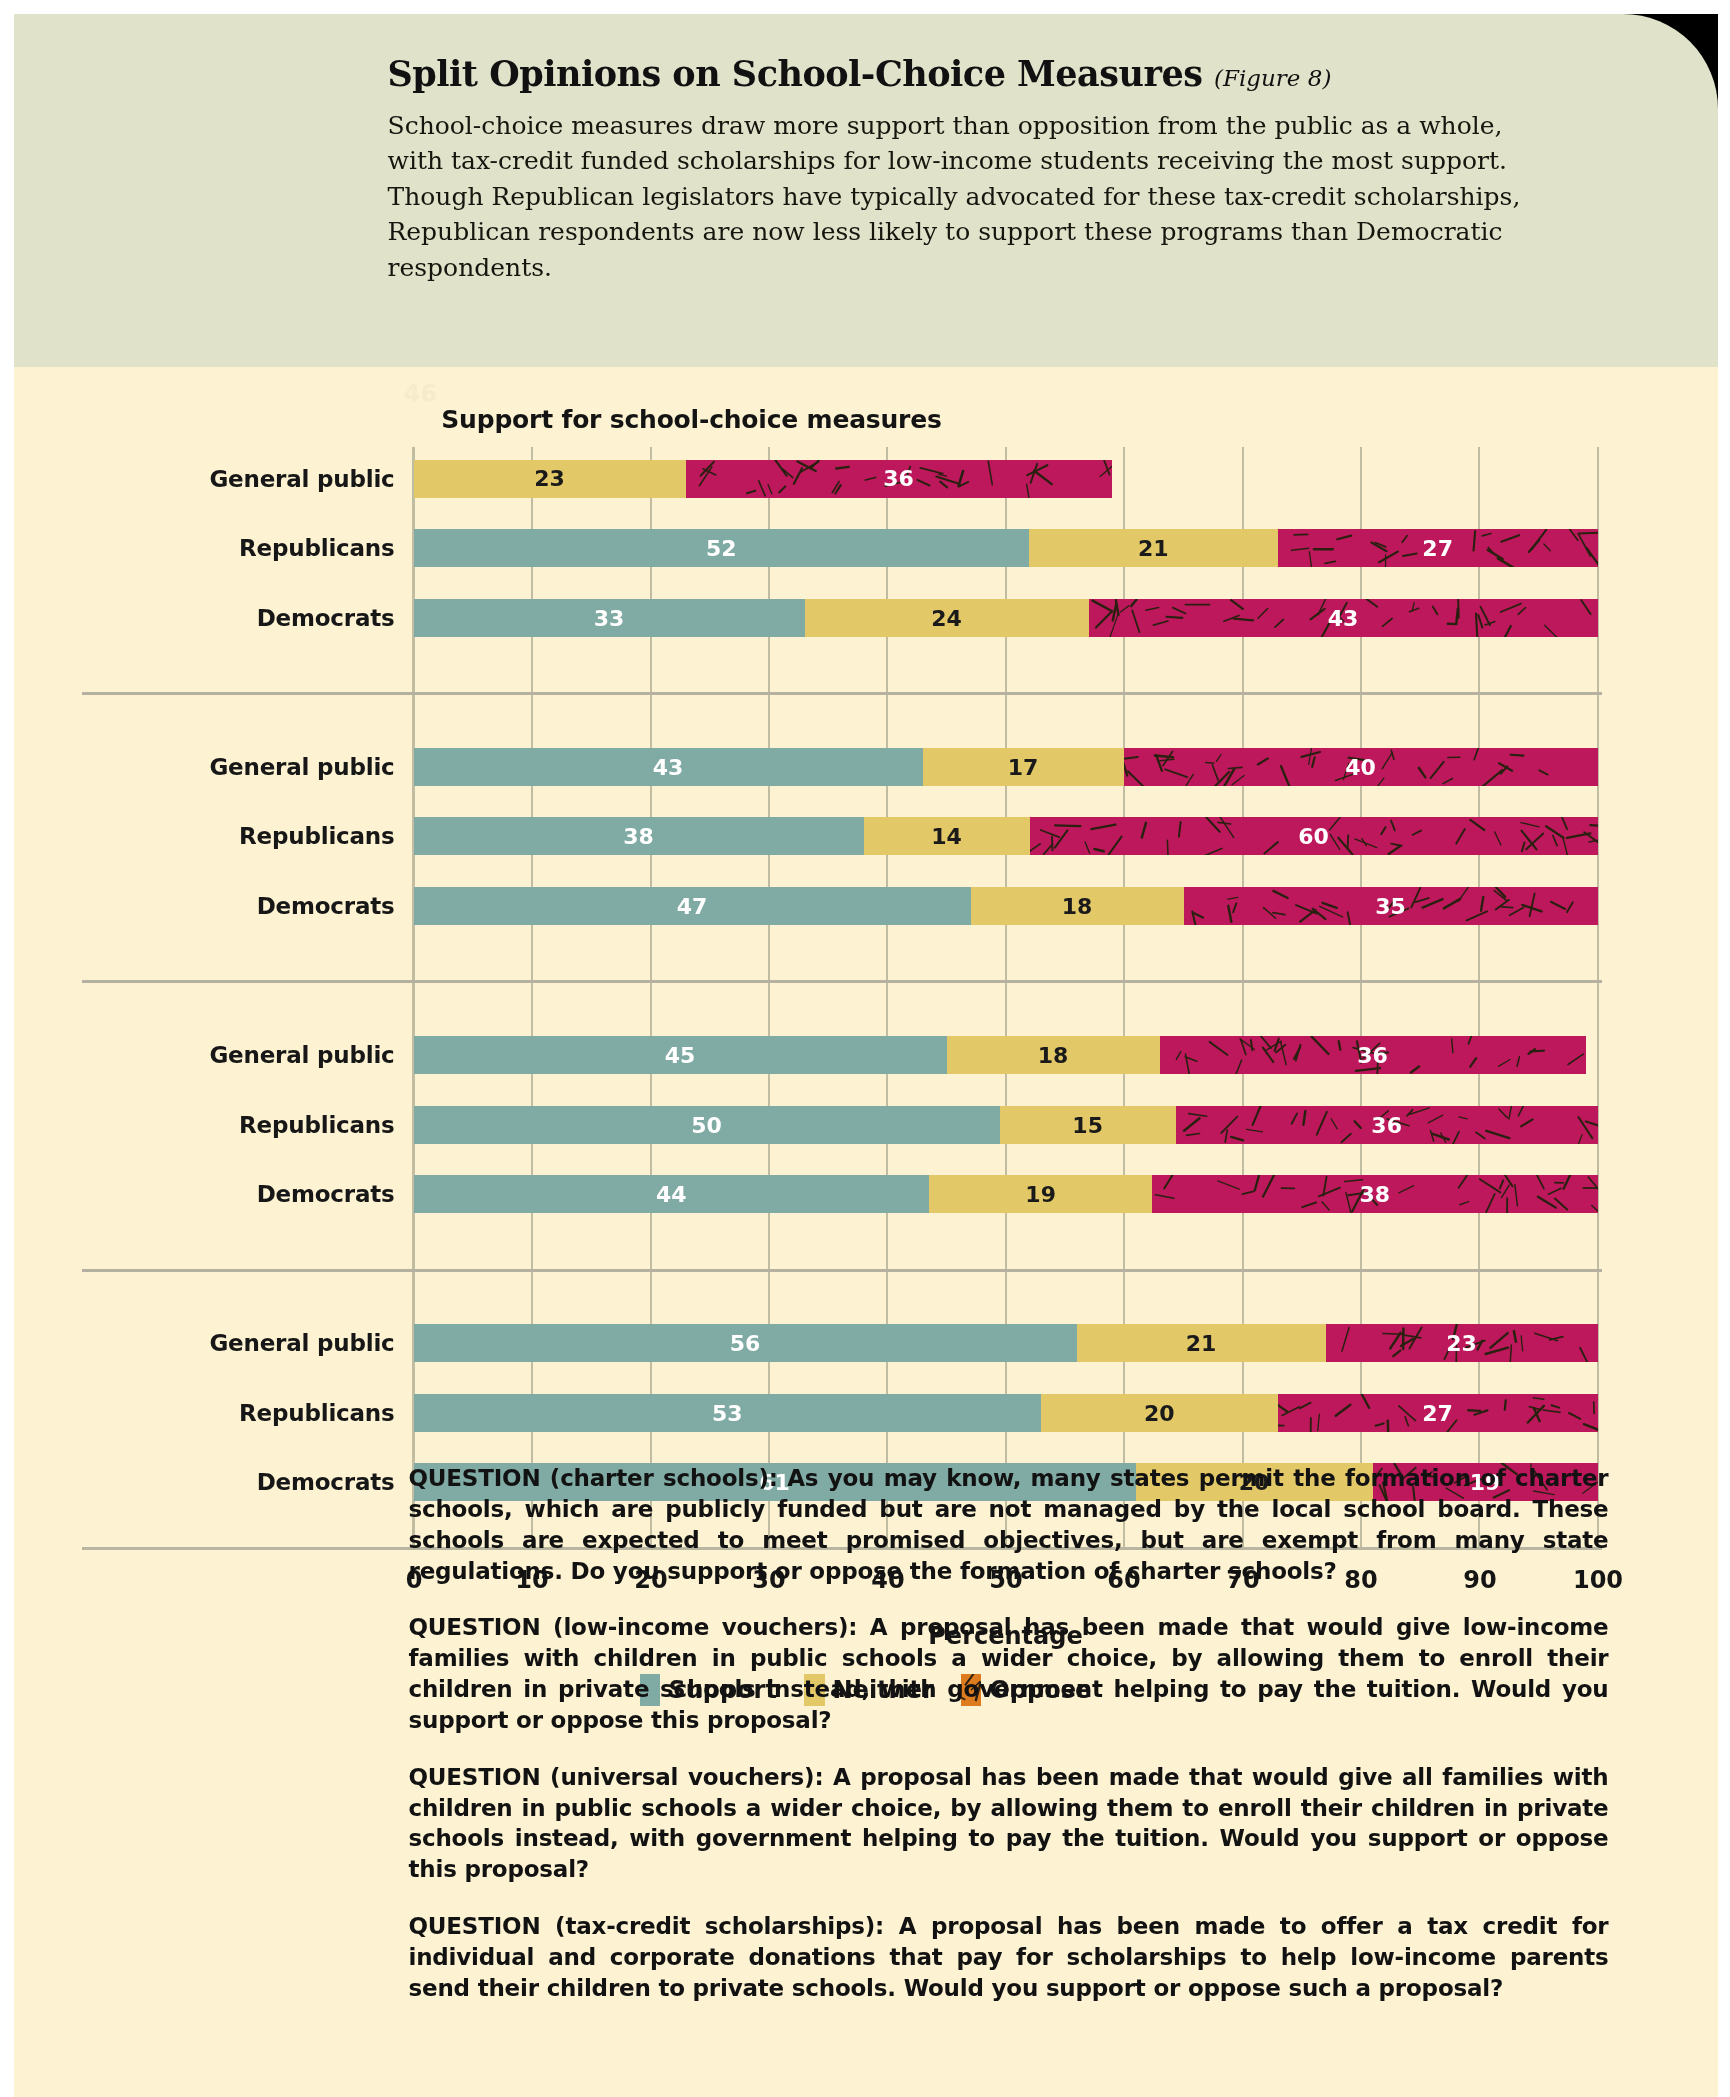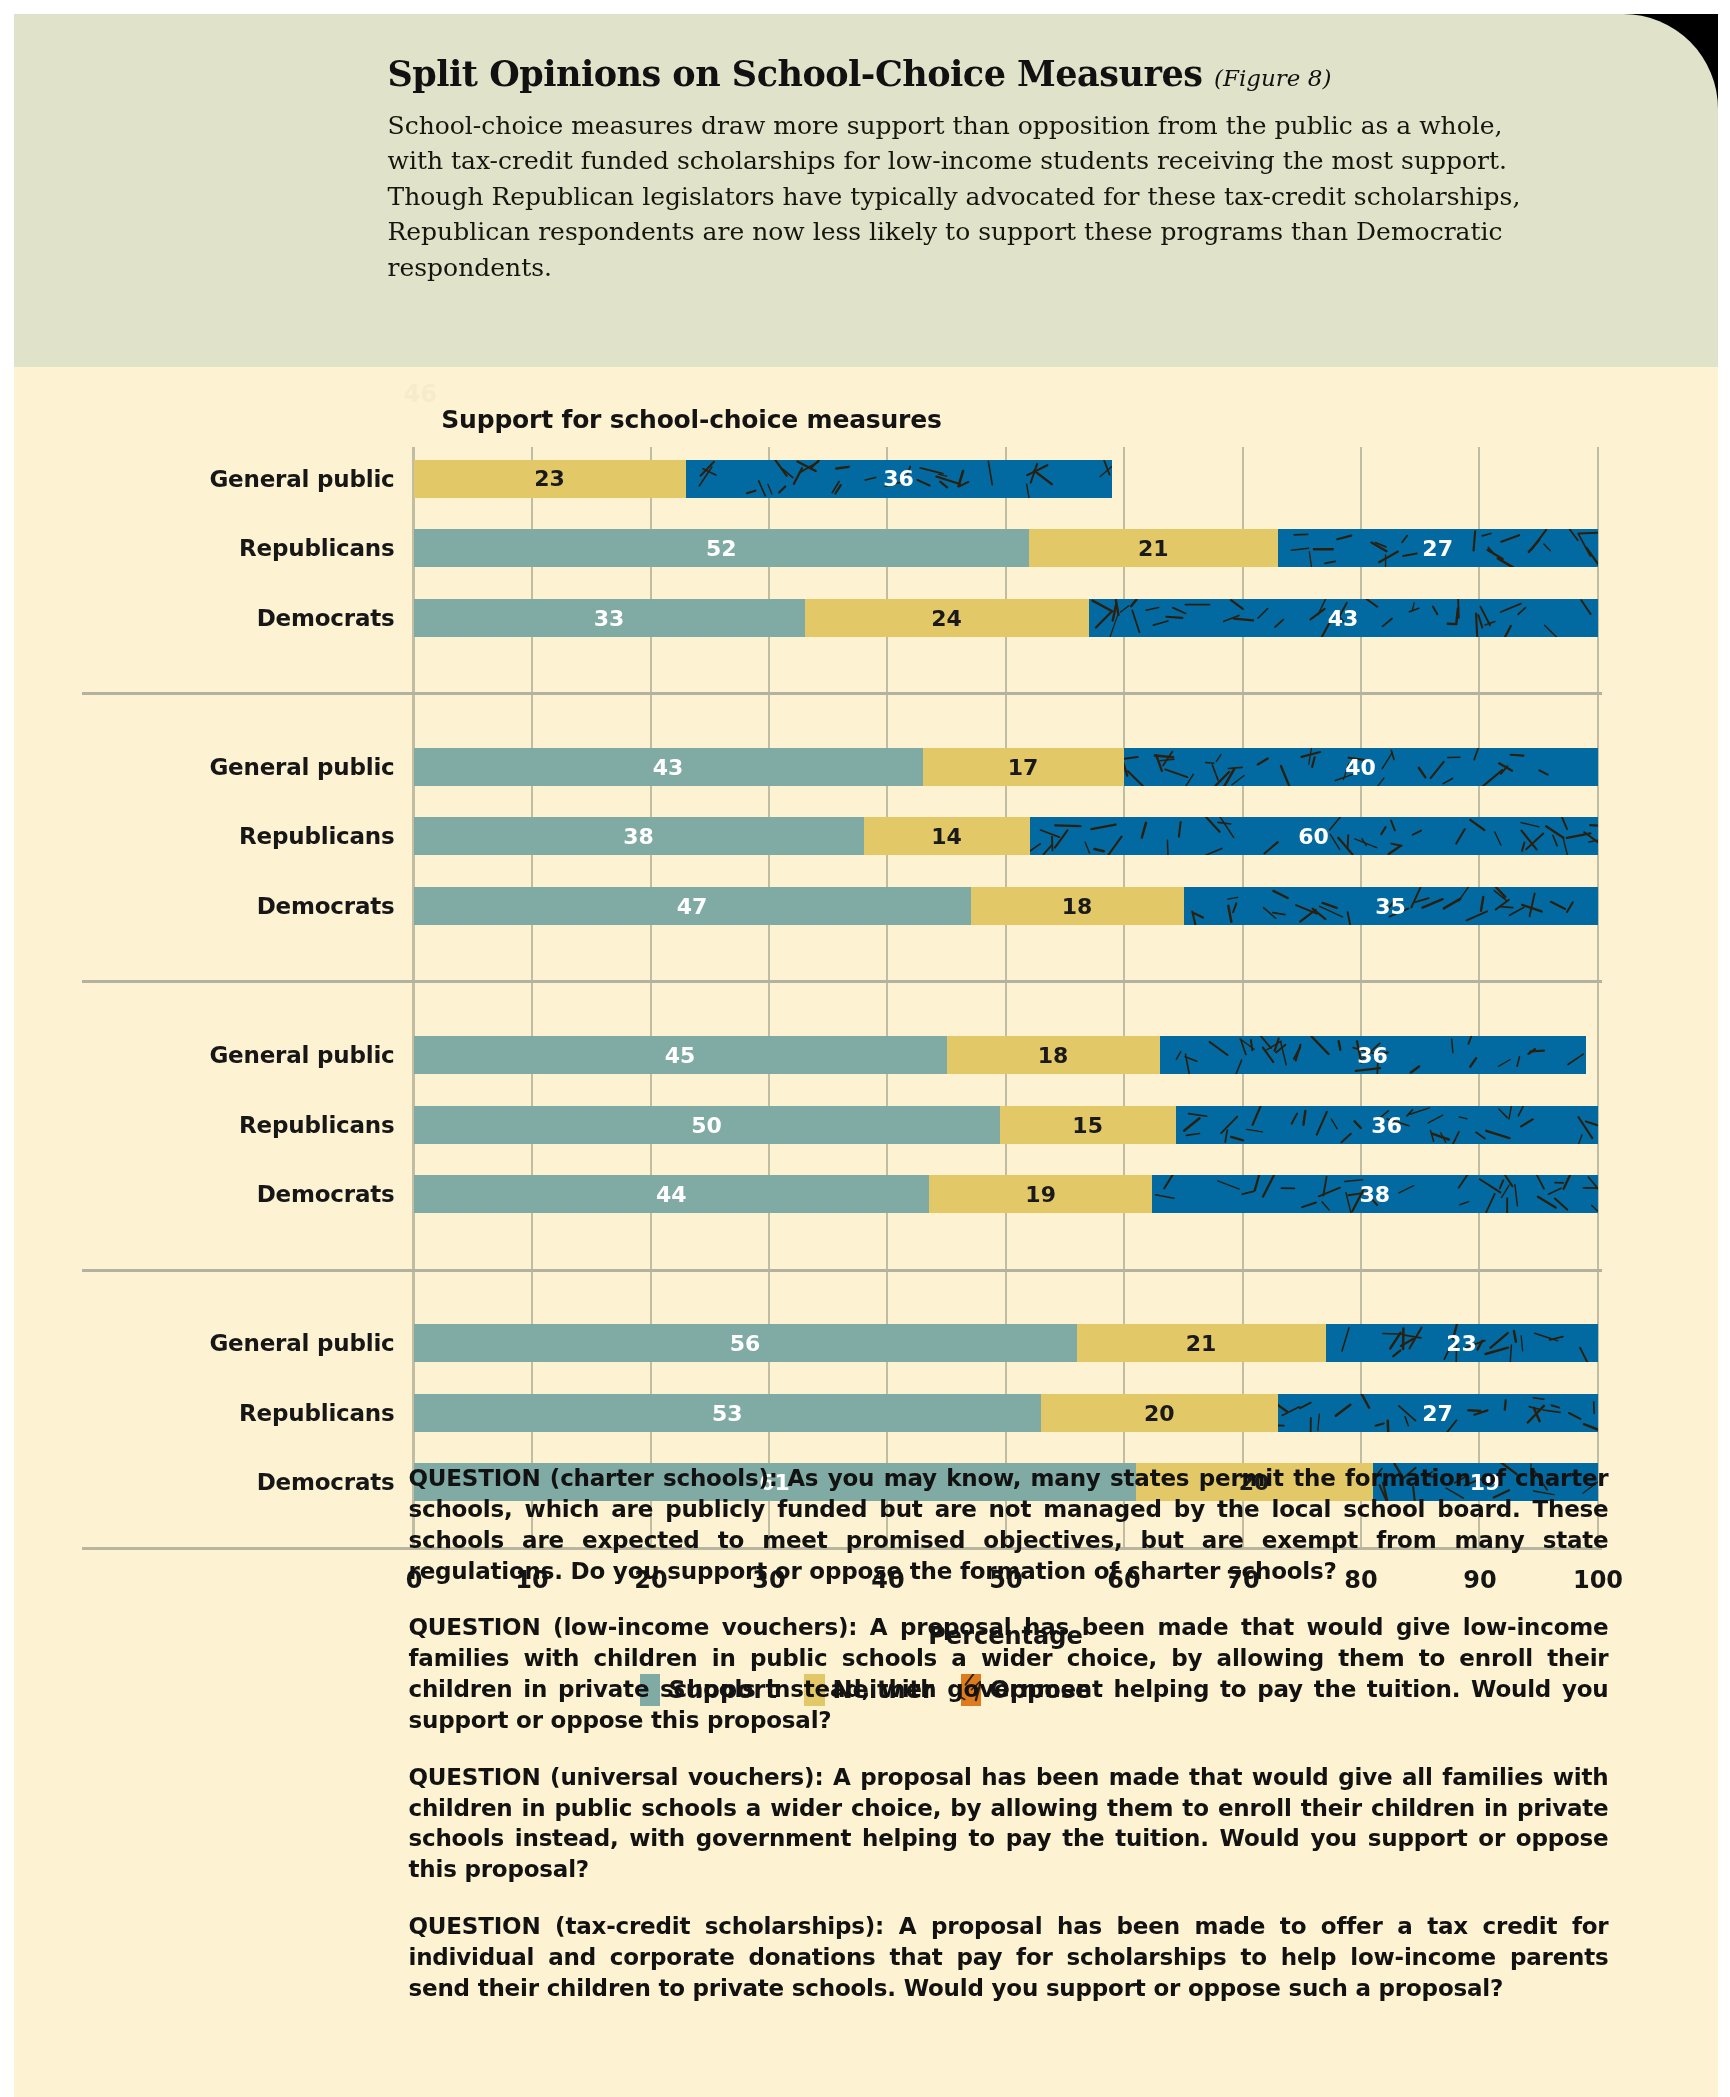--- a/index.html
+++ b/index.html
@@ -137,21 +137,21 @@
     height: 100%;
     display: flex;
     align-items: center;
     justify-content: center;
     font-size: 22px;
     font-weight: bold;
     overflow: hidden;
   }
   .seg-support { background: #80aaa4; color: #ffffff; }
   .seg-neither { background: #e3c868; color: #1a1a1a; }
-  .seg-oppose  { background: #0369a1; color: #ffffff; }
+  .seg-oppose  { background: #be185d; color: #ffffff; }
   .seg span { position: relative; z-index: 2; }
   .hatch-svg {
     position: absolute; left: 0; top: 0;
     width: 100%; height: 100%;
     z-index: 1; pointer-events: none;
   }
 
   .row-label {
     position: absolute;
     right: 1203px;

